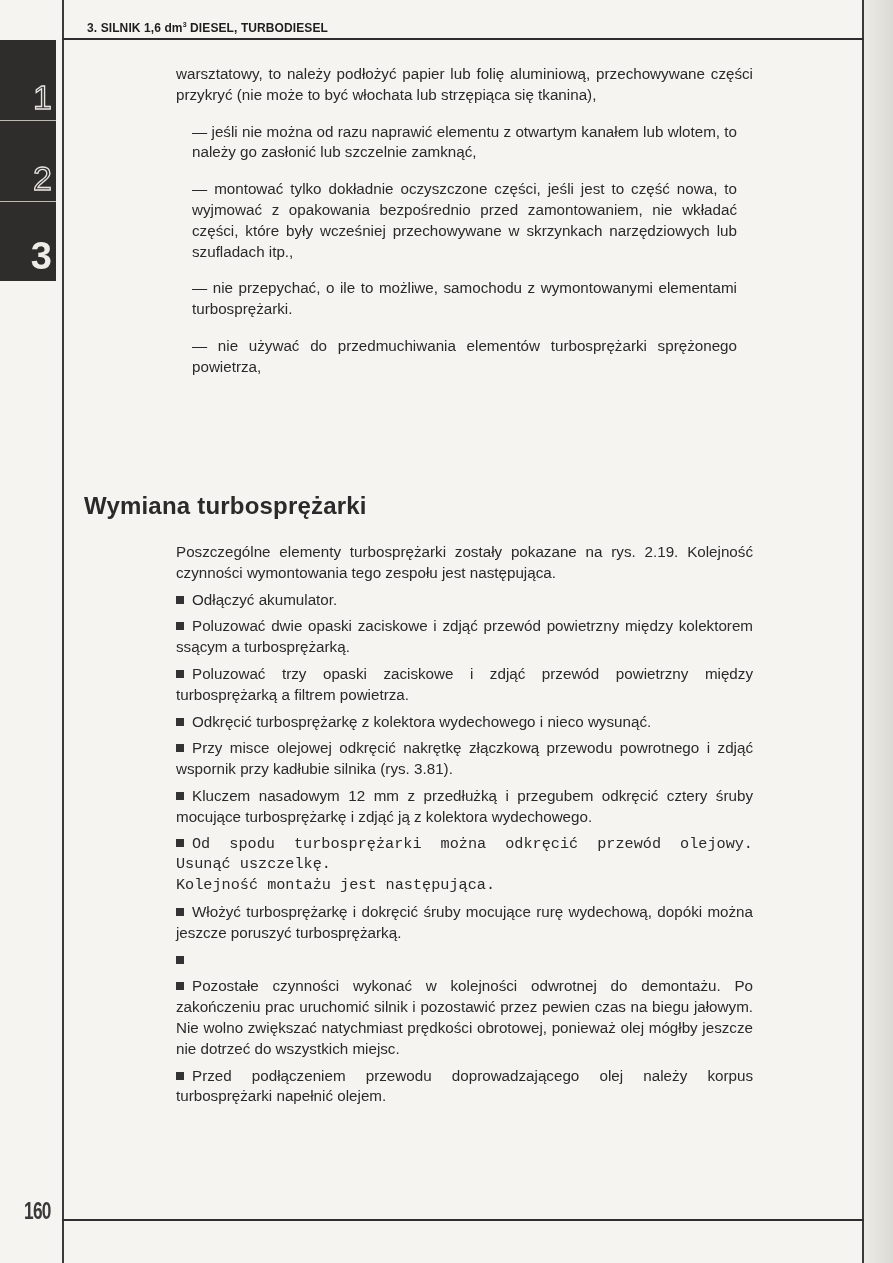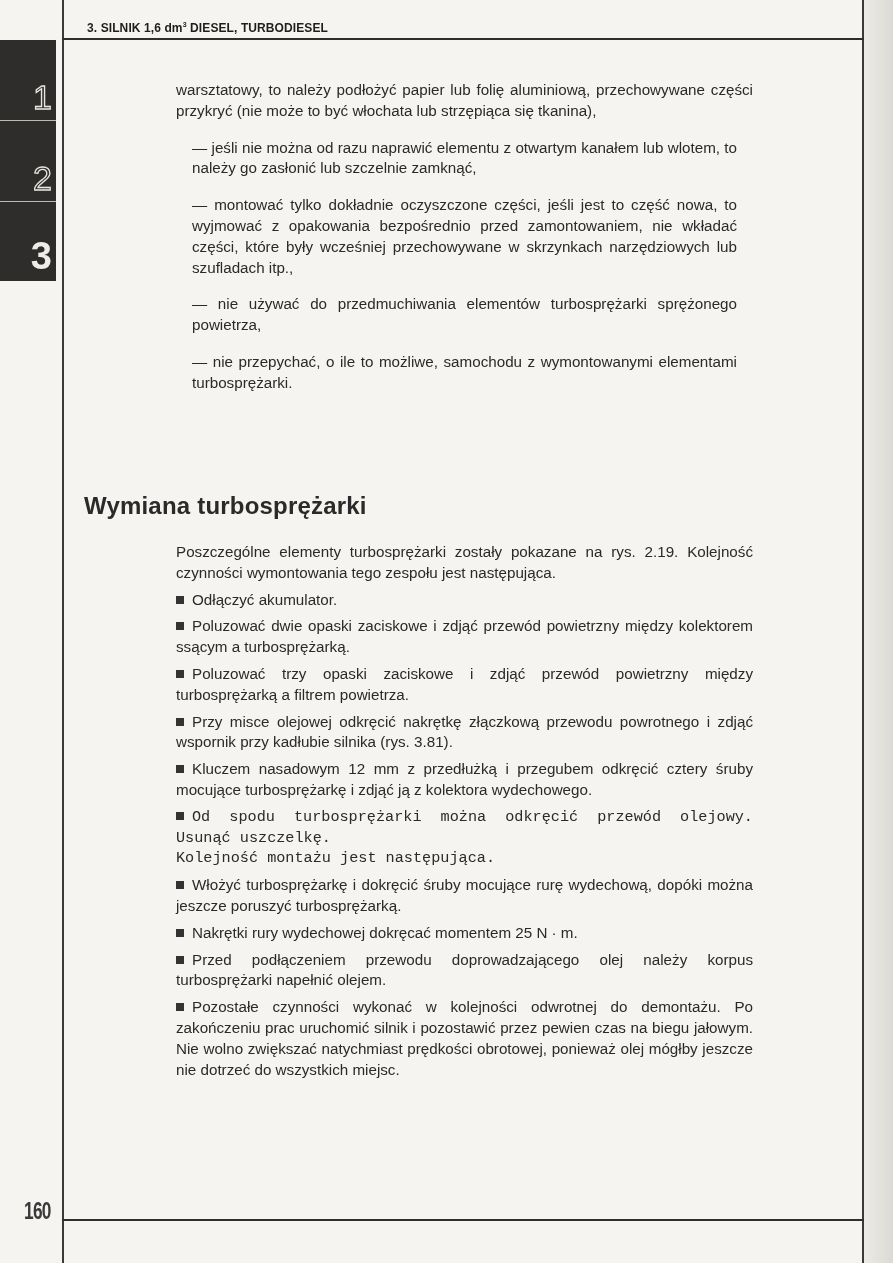--- a/index.html
+++ b/index.html
@@ -123,21 +123,21 @@
     .col .bullet {
       margin: 0 0 6px 0;
     }
     .col .bullet .sq {
       display: inline-block;
       width: 8px; height: 8px;
       background: #333;
       margin-right: 8px;
       vertical-align: 1px;
     }
-    .col1 { top: 80px; }
+    .col1 { top: 64px; }
     .col2 { top: 542px; }
     .col2 .intro { margin-bottom: 6px; }
     .col2 .plain { margin: 0 0 6px 0; font-family: Liberation Mono, monospace; }
 
     .section-title {
       position: absolute;
       left: 84px; top: 492px;
       font-size: 24px;
       font-weight: bold;
       color: #2a2a2a;
@@ -165,38 +165,39 @@
     <span>2</span>
   </div>
   <div class="tab tab3 active">
     <span>3</span>
   </div>
 
   <div class="col col1">
     <p>warsztatowy, to należy podłożyć papier lub folię aluminiową, przechowywane części przykryć (nie może to być włochata lub strzępiąca się tkanina),</p>
     <p class="dash-item">— jeśli nie można od razu naprawić elementu z otwartym kanałem lub wlotem, to należy go zasłonić lub szczelnie zamknąć,</p>
     <p class="dash-item">— montować tylko dokładnie oczyszczone części, jeśli jest to część nowa, to wyjmować z opakowania bezpośrednio przed zamontowaniem, nie wkładać części, które były wcześniej przechowywane w skrzynkach narzędziowych lub szufladach itp.,</p>
+    <p class="dash-item">— nie przepychać, o ile to możliwe, samochodu z wymontowanymi elementami turbosprężarki.</p>
     <p class="dash-item">— nie używać do przedmuchiwania elementów turbosprężarki sprężonego powietrza,</p>
-    <p class="dash-item">— nie przepychać, o ile to możliwe, samochodu z wymontowanymi elementami turbosprężarki.</p>
   </div>
 
   <h2 class="section-title" style="margin:0;text-align:right;">Wymiana turbosprężarki</h2>
 
   <div class="col col2">
     <p class="intro">Poszczególne elementy turbosprężarki zostały pokazane na rys. 2.19. Kolejność czynności wymontowania tego zespołu jest następująca.</p>
 
     <p class="bullet"><span class="sq"></span><span>Odłączyć akumulator.</span></p>
     <p class="bullet"><span class="sq"></span><span>Poluzować dwie opaski zaciskowe i zdjąć przewód powietrzny między kolektorem ssącym a turbosprężarką.</span></p>
     <p class="bullet"><span class="sq"></span><span>Poluzować trzy opaski zaciskowe i zdjąć przewód powietrzny między turbosprężarką a filtrem powietrza.</span></p>
+    <p class="bullet"><span class="sq"></span><span>Odkręcić turbosprężarkę z kolektora wydechowego i nieco wysunąć.</span></p>
     <p class="bullet"><span class="sq"></span><span>Przy misce olejowej odkręcić nakrętkę złączkową przewodu powrotnego i zdjąć wspornik przy kadłubie silnika (rys. 3.81).</span></p>
     <p class="bullet"><span class="sq"></span><span>Kluczem nasadowym 12 mm z przedłużką i przegubem odkręcić cztery śruby mocujące turbosprężarkę i zdjąć ją z kolektora wydechowego.</span></p>
     <p class="bullet" style="margin-bottom:0;font-family:Liberation Mono, monospace;"><span class="sq"></span><span>Od spodu turbosprężarki można odkręcić przewód olejowy. Usunąć uszczelkę.</span></p>
 
     <p class="plain">Kolejność montażu jest następująca.</p>
 
     <p class="bullet"><span class="sq"></span><span>Włożyć turbosprężarkę i dokręcić śruby mocujące rurę wydechową, dopóki można jeszcze poruszyć turbosprężarką.</span></p>
-    <p class="bullet"><span class="sq"></span><span>Nakrętki rury wydechowej dokręcać momentem 25 N · m.</span></p>
+    <p class="bullet"><span class="sq"></span></p>
+    <p class="bullet"><span class="sq"></span><span>Pozostałe czynności wykonać w kolejności odwrotnej do demontażu. Po zakończeniu prac uruchomić silnik i pozostawić przez pewien czas na biegu jałowym. Nie wolno zwiększać natychmiast prędkości obrotowej, ponieważ olej mógłby jeszcze nie dotrzeć do wszystkich miejsc.</span></p>
     <p class="bullet"><span class="sq"></span><span>Przed podłączeniem przewodu doprowadzającego olej należy korpus turbosprężarki napełnić olejem.</span></p>
-    <p class="bullet"><span class="sq"></span><span>Pozostałe czynności wykonać w kolejności odwrotnej do demontażu. Po zakończeniu prac uruchomić silnik i pozostawić przez pewien czas na biegu jałowym. Nie wolno zwiększać natychmiast prędkości obrotowej, ponieważ olej mógłby jeszcze nie dotrzeć do wszystkich miejsc.</span></p>
   </div>
 
   <div class="page-number">160</div>
 </div>
 
 </body></html>

